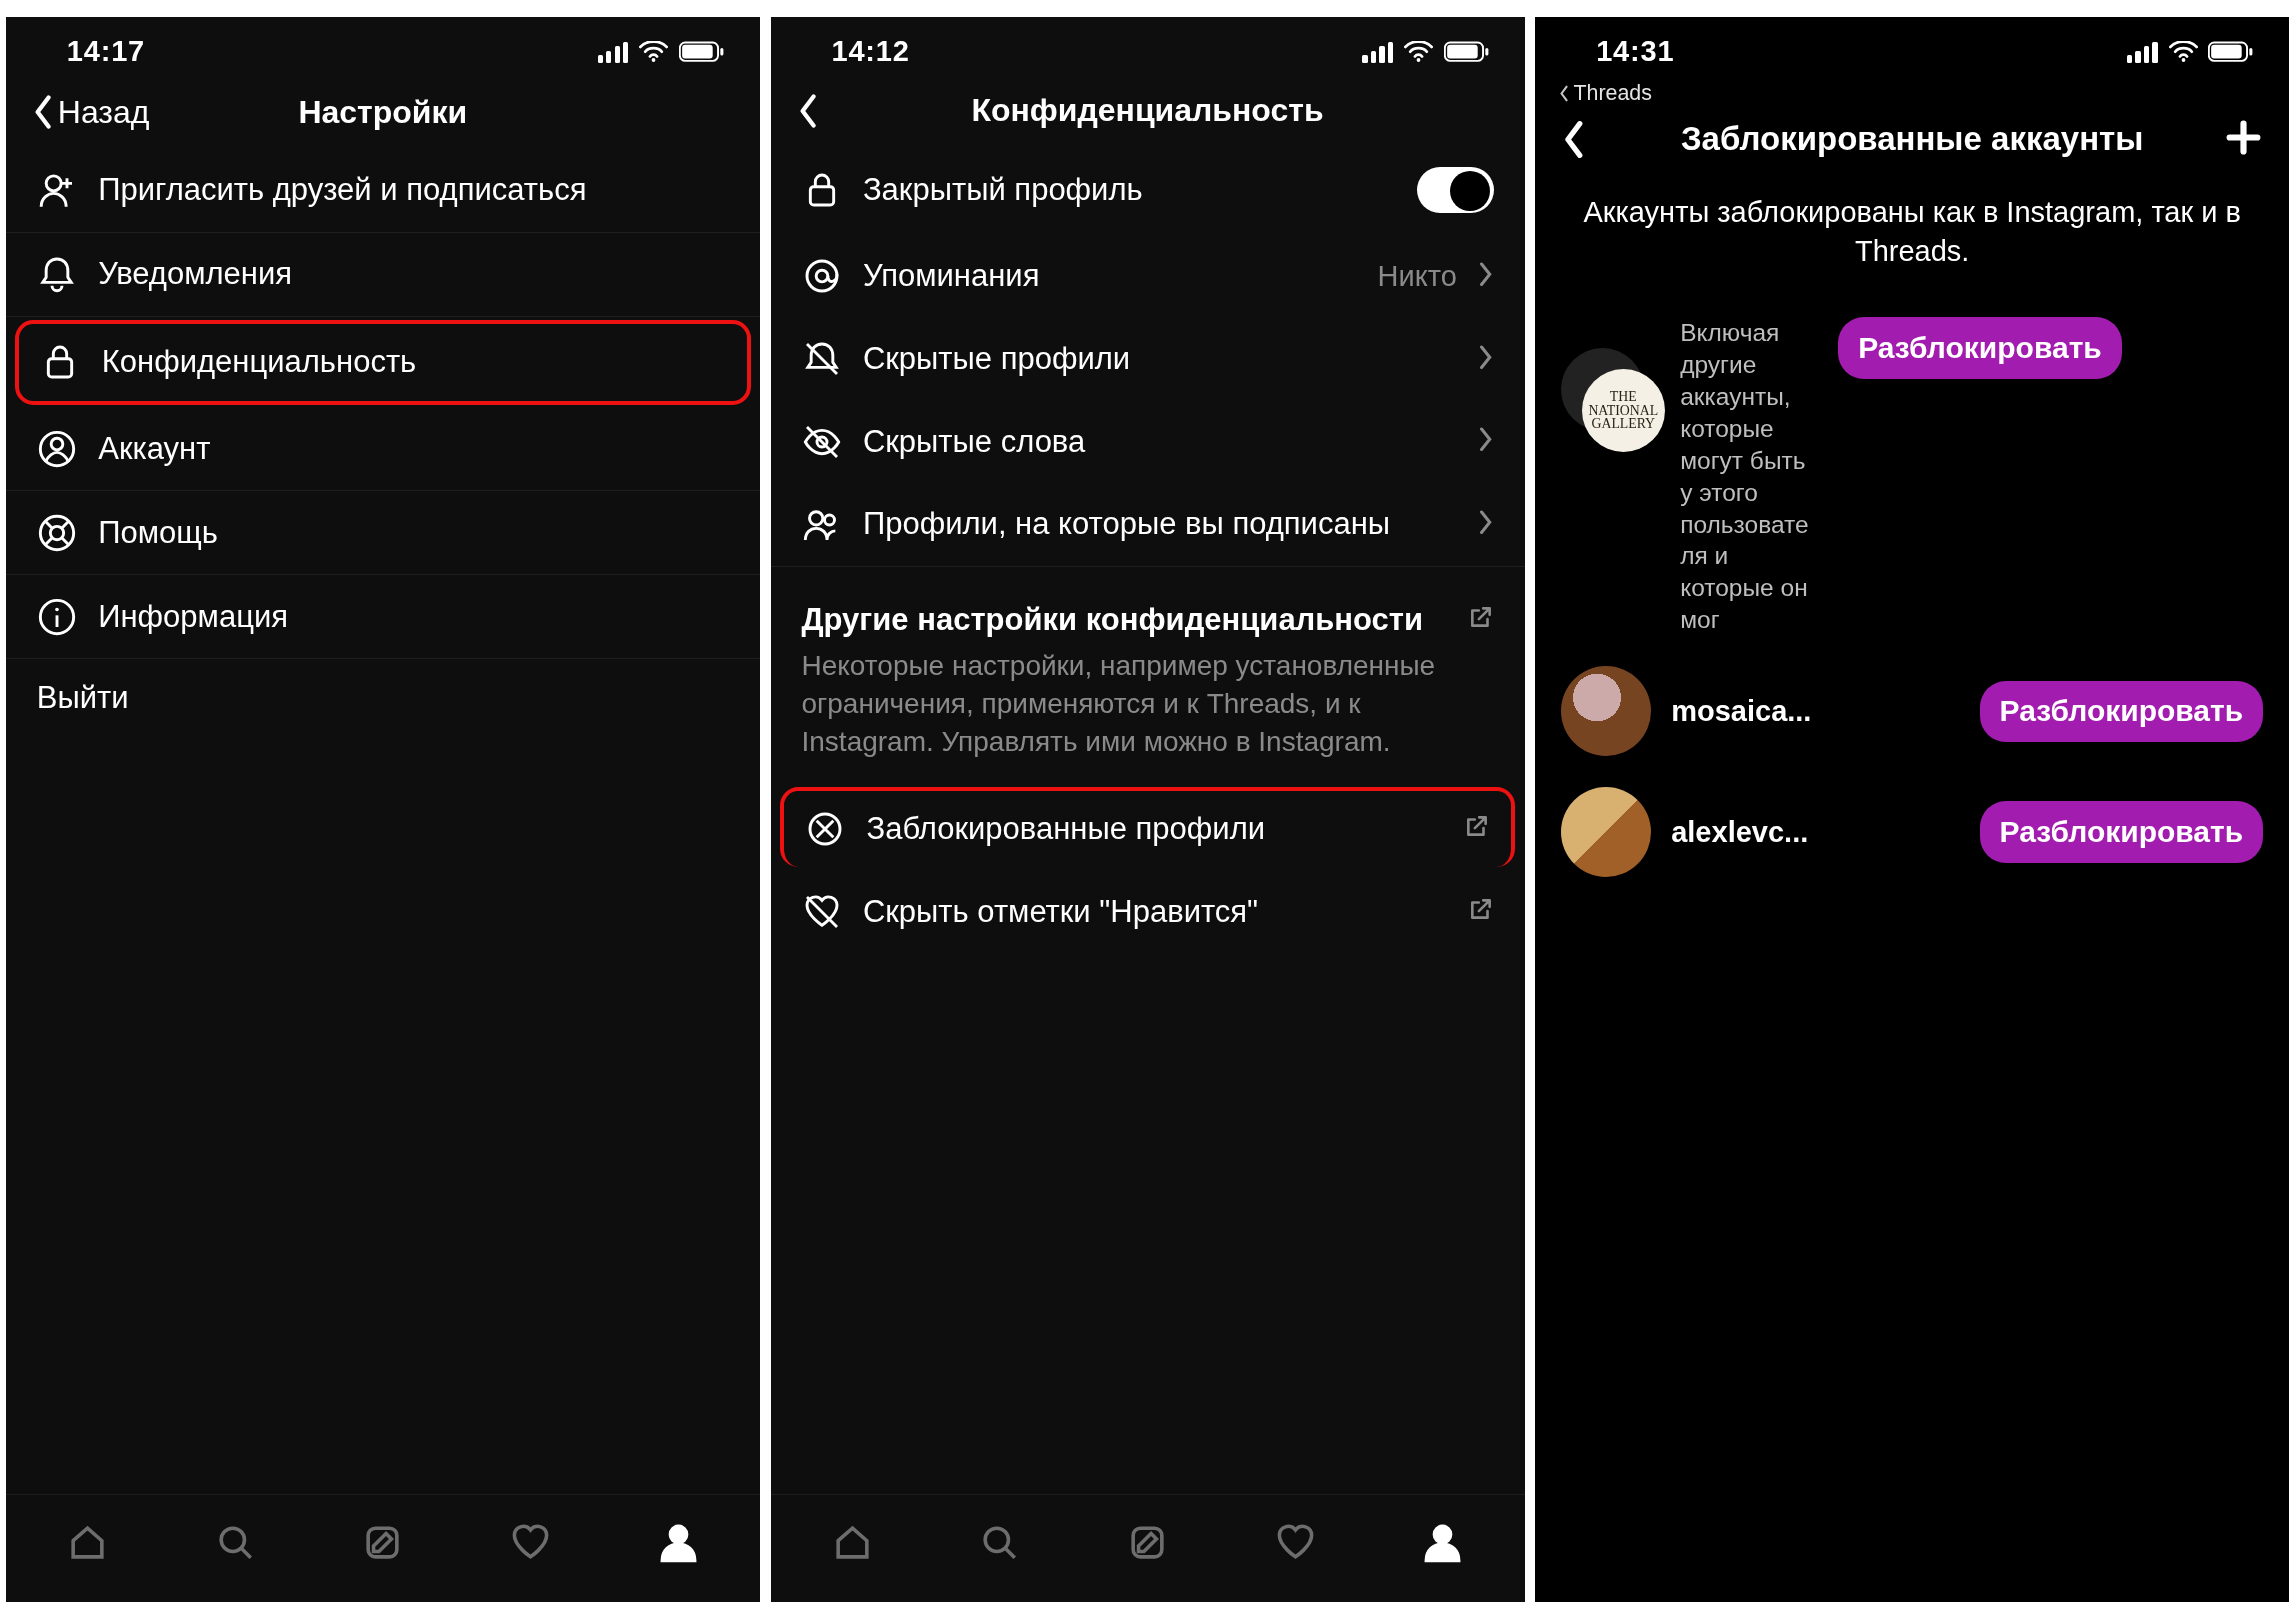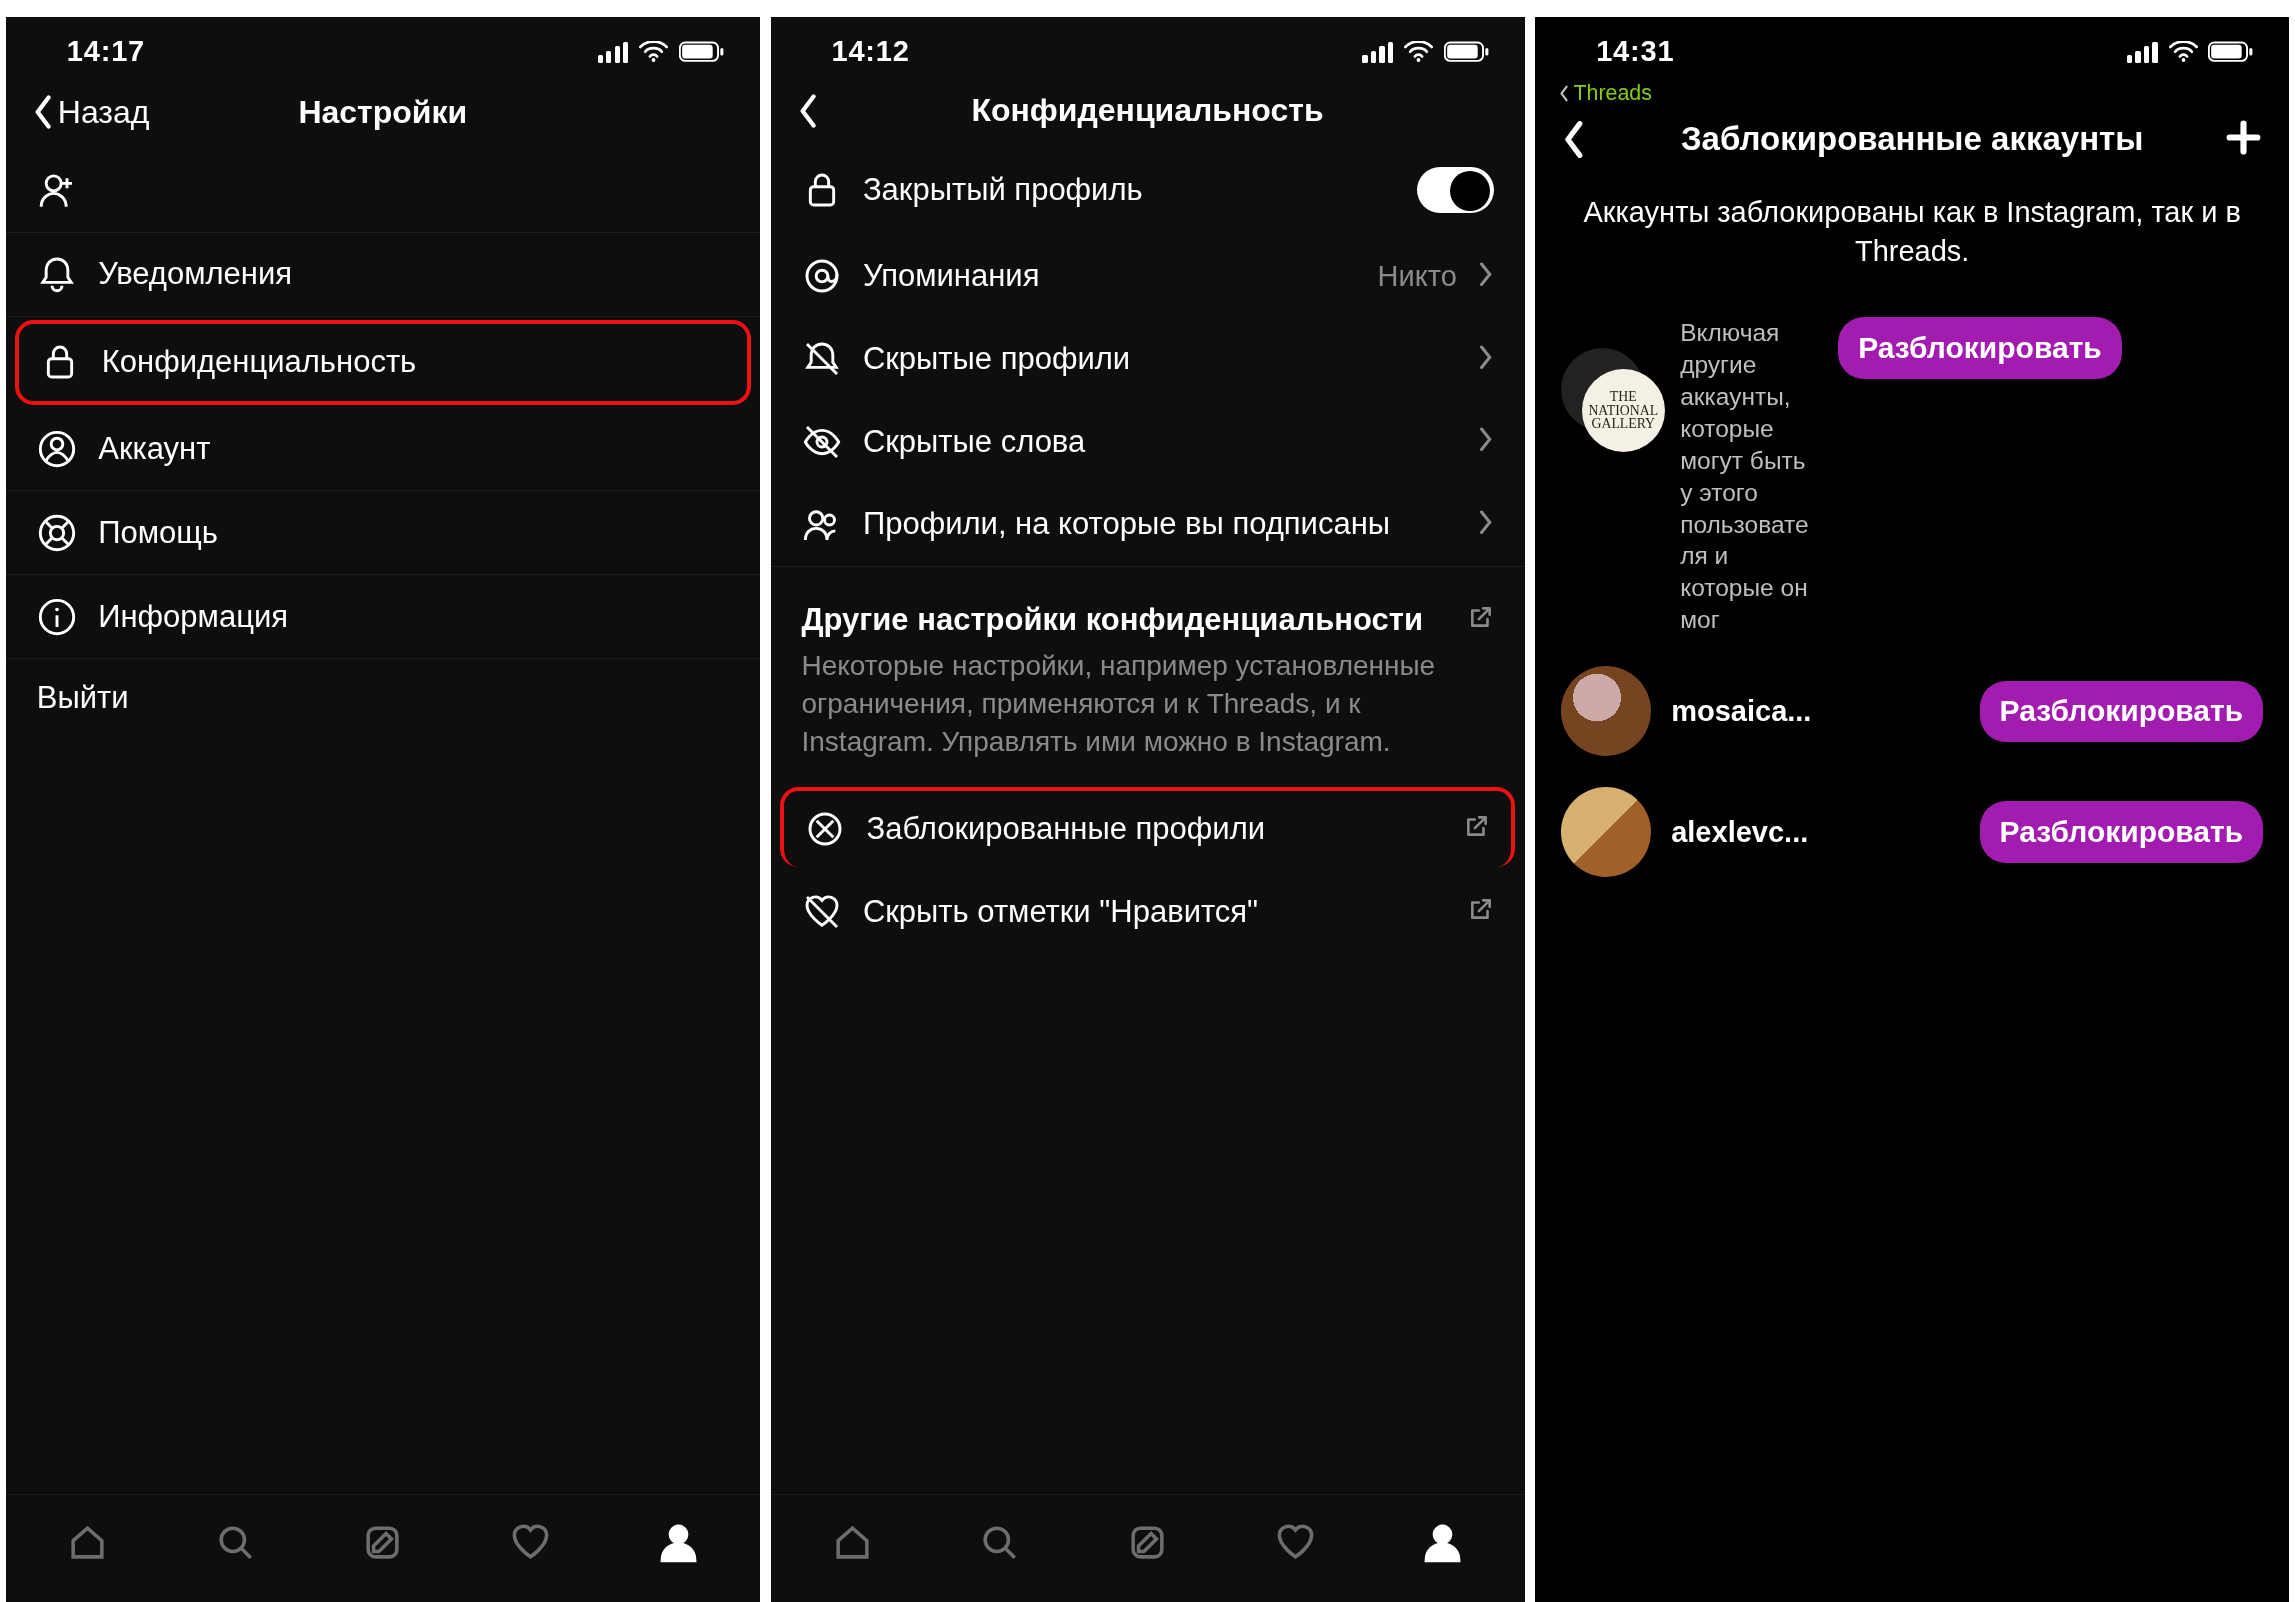--- a/index.html
+++ b/index.html
@@ -43,21 +43,21 @@
   .status-icons { display:flex; align-items:center; gap:10.7px; }
   .bars { display:flex; align-items:flex-end; gap:3.1px; height:23px; }
   .bars span { width:5.4px; background:#fff; border-radius:1.5px; }
   .bars span:nth-child(1){height:7.7px;}
   .bars span:nth-child(2){height:12.2px;}
   .bars span:nth-child(3){height:17px;}
   .bars span:nth-child(4){height:21.4px;}
   .wifi svg, .battery svg { display:block; }
   .breadcrumb {
     font-size:21.4px;
-    color:#84cc16;
+    color:#e5e5e5;
     padding:0 23px 3.1px 23px;
     margin-top:-4.6px;
   }
   .breadcrumb .bc { display:inline-flex; align-items:center; gap:3.1px; }
   
   .navhdr {
     display:flex;
     align-items:center;
     justify-content:space-between;
     padding:7.7px 27.5px 18.4px 27.5px;
@@ -219,20 +219,21 @@
   </div>
 
   <div class="row">
     <div class="icon">
       <svg viewBox="0 0 48 48">
             <circle cx="20" cy="16" r="9"></circle>
             <path d="M5 44c0-10 8-16 15-16s15 6 15 16"></path>
             <path d="M36 10v12M30 16h12"></path>
           </svg>
     </div>
+    <div class="label">Пригласить друзей и подписаться</div>
   </div>
 
   <div class="row">
     <div class="icon">
       <svg viewBox="0 0 48 48">
             <path d="M24 6c-8 0-13 6-13 14v8l-4 6h34l-4-6v-8c0-8-5-14-13-14zM18 38a6 6 0 0012 0"></path>
           </svg>
     </div>
     <div class="label">Уведомления</div>
   </div>

